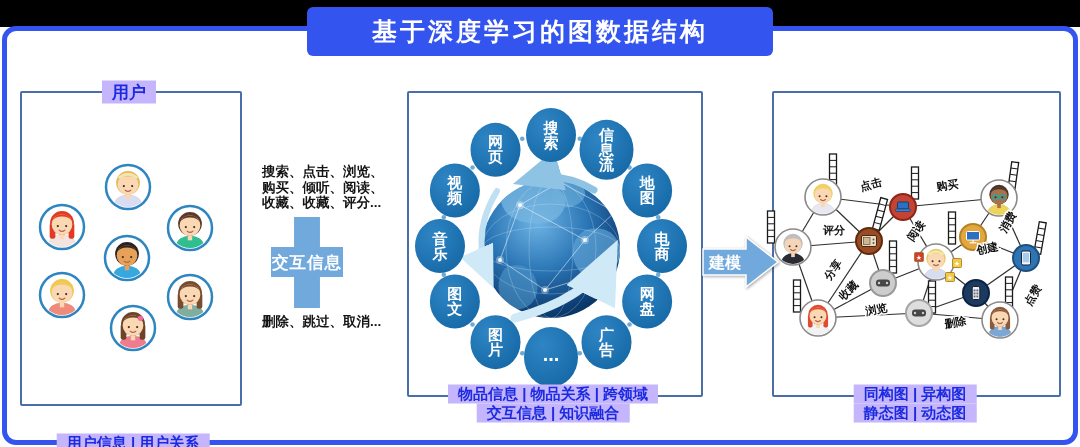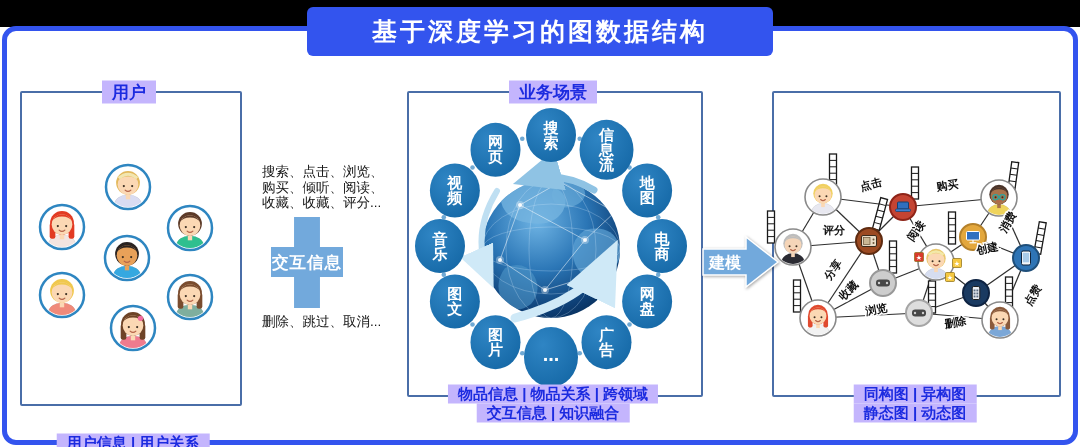--- a/index.html
+++ b/index.html
@@ -18,21 +18,21 @@
   .panel{position:absolute;border:2px solid #4A6EA8;border-radius:2px;background:transparent;z-index:1;}
   .panel-left{left:20px;top:91px;width:218px;height:311px;}
   .panel-mid{left:407px;top:91px;width:292px;height:302px;}
   .panel-right{left:772px;top:91px;width:285px;height:302px;}
   .panel-title,.panel-label{
     position:absolute;transform:translate(-50%,-50%);background:#c4b5fd;
     padding:0 10px;color:#1C2BE0;font-weight:bold;white-space:nowrap;z-index:10;
   }
   .panel-title{font-size:17px;}
   .panel-label{font-size:15px;}
-  .io-text{position:absolute;color:#141414;font-size:13.5px;line-height:15.5px;z-index:10;white-space:nowrap;}
+  .io-text{position:absolute;color:#141414;font-size:13.5px;line-height:15.5px;z-index:10;white-space:nowrap;font-weight:bold;}
   .cross{
     position:absolute;left:271px;top:217px;width:72px;height:91px;background:#72A9DC;
     clip-path:polygon(32% 0,68% 0,68% 33%,100% 33%,100% 66%,68% 66%,68% 100%,32% 100%,32% 66%,0 66%,0 33%,32% 33%);
     display:flex;align-items:center;justify-content:center;
     color:#ffffff;font-weight:bold;font-size:16.5px;letter-spacing:1px;z-index:9;
   }
   #art{position:absolute;left:0;top:0;width:1080px;height:447px;z-index:5;pointer-events:none;}
 </style>
 </head>
 <body>
@@ -40,21 +40,20 @@
 <div class="stage">
   <div class="top-band"></div>
   <div class="outer-frame"></div>
   <div class="main-title">基于深度学习的图数据结构</div>
 
   <div class="panel panel-left"></div>
   <div class="panel panel-mid"></div>
   <div class="panel panel-right"></div>
 
   <div class="panel-title" style="left:129px;top:92px;">用户</div>
-  <div class="panel-title" style="left:553px;top:92px;">业务场景</div>
 
   <div class="io-text" style="left:262px;top:164px;">
     <span style="display:block">搜索、点击、浏览、</span>
     <span style="display:block">购买、倾听、阅读、</span>
     <span style="display:block">收藏、收藏、评分...</span>
   </div>
 
   <div class="cross">
     <span>交互信息</span>
   </div>

